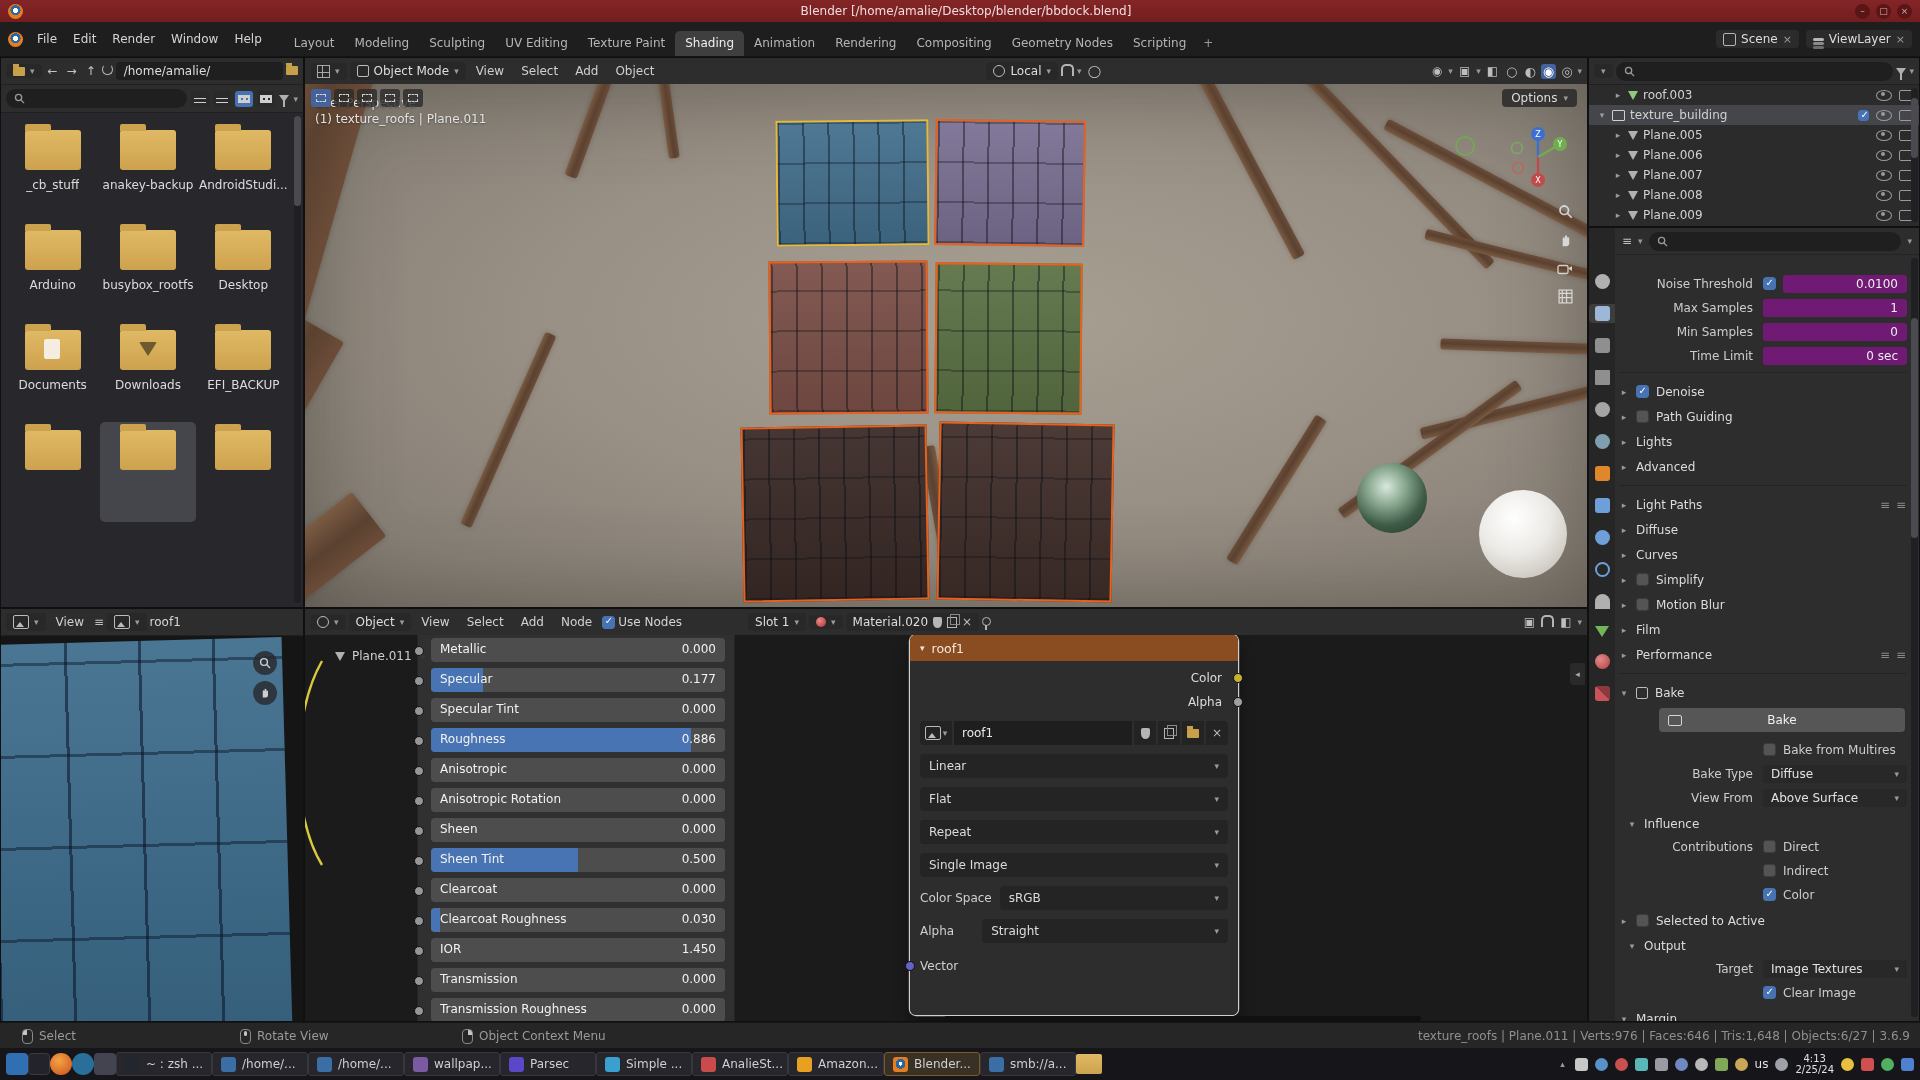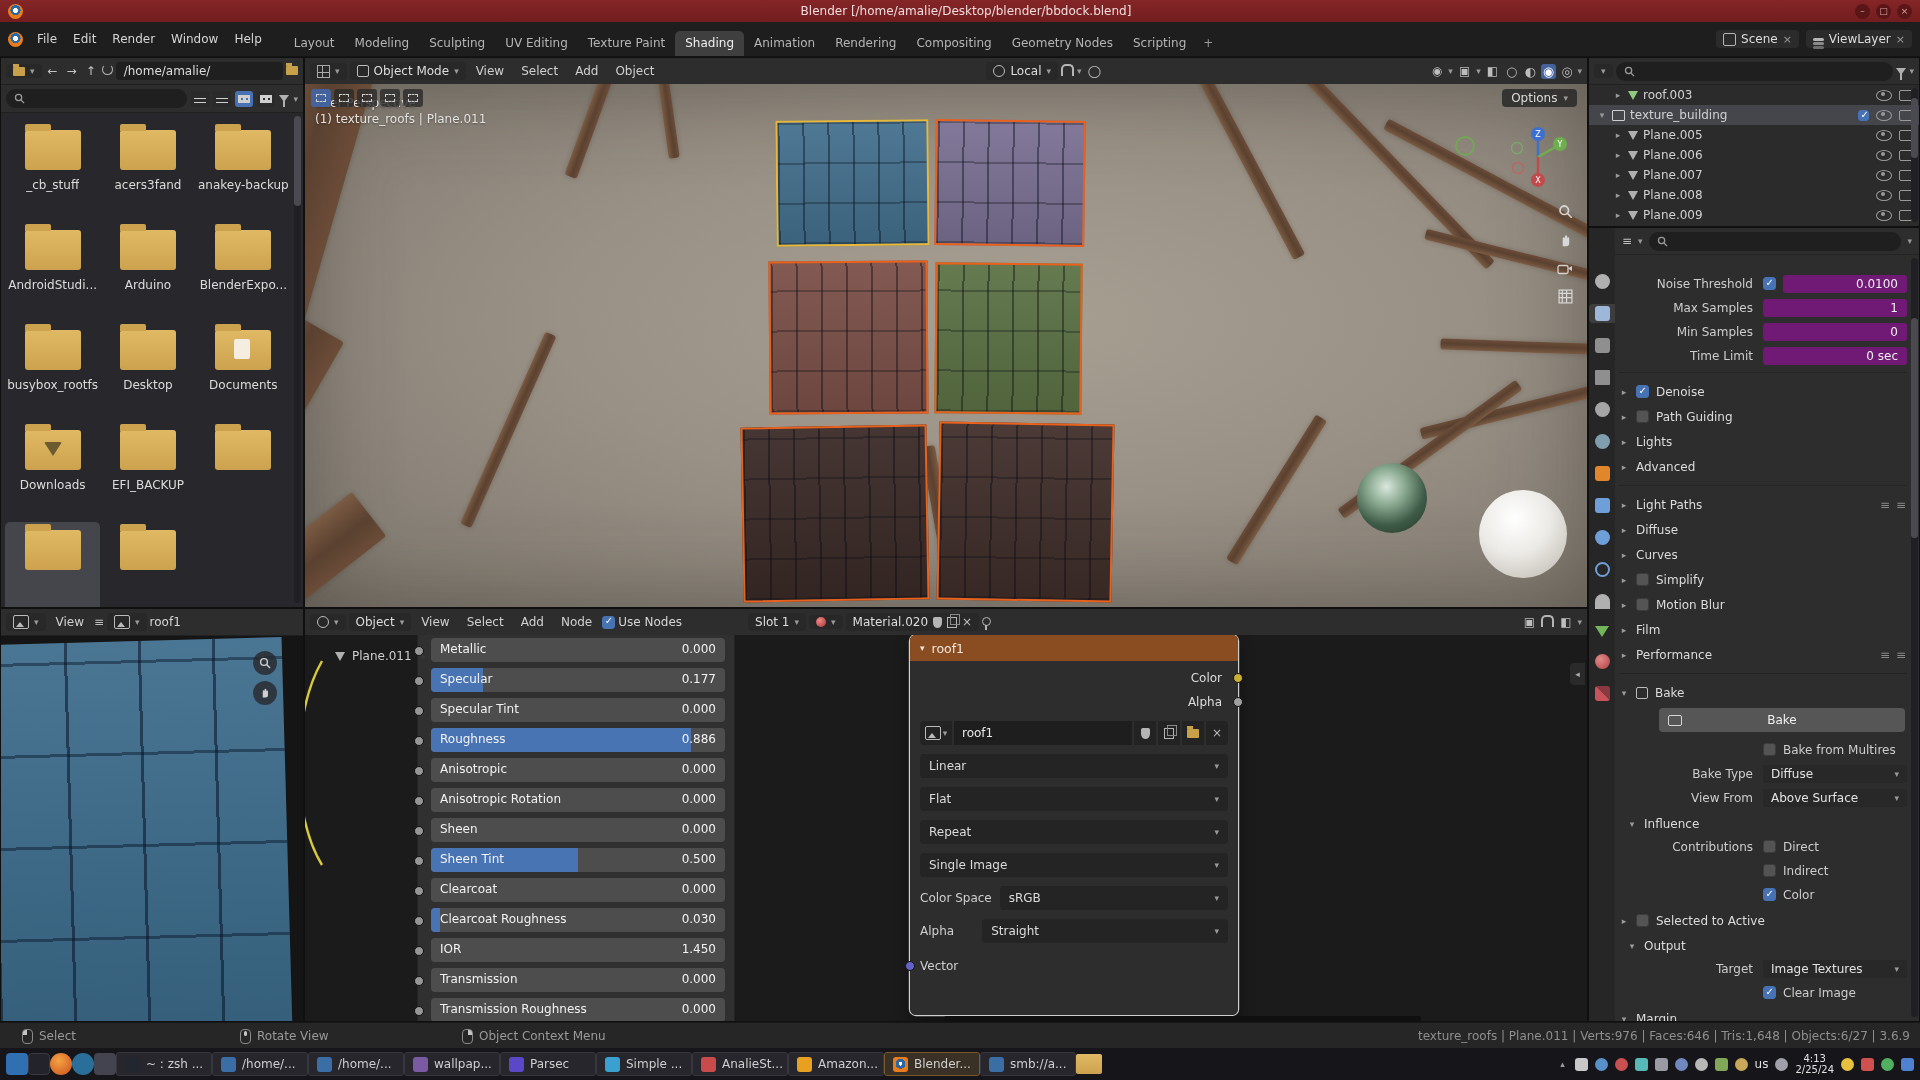--- a/index.html
+++ b/index.html
@@ -249,37 +249,29 @@
       <span class="funnel"></span>
       <span class="car">▾</span>
     </div>
     <div class="fgrid">
       <div class="fcell">
           <div class="folder"></div>
           <div class="flabel">_cb_stuff</div>
         </div>
       <div class="fcell">
           <div class="folder"></div>
-          <div class="flabel">acers3fand</div>
-        </div>
-      <div class="fcell">
-          <div class="folder"></div>
           <div class="flabel">anakey-backup</div>
         </div>
       <div class="fcell">
           <div class="folder"></div>
           <div class="flabel">AndroidStudi...</div>
         </div>
       <div class="fcell">
           <div class="folder"></div>
           <div class="flabel">Arduino</div>
-        </div>
-      <div class="fcell">
-          <div class="folder"></div>
-          <div class="flabel">BlenderExpo...</div>
         </div>
       <div class="fcell">
           <div class="folder"></div>
           <div class="flabel">busybox_rootfs</div>
         </div>
       <div class="fcell">
           <div class="folder"></div>
           <div class="flabel">Desktop</div>
         </div>
       <div class="fcell">

